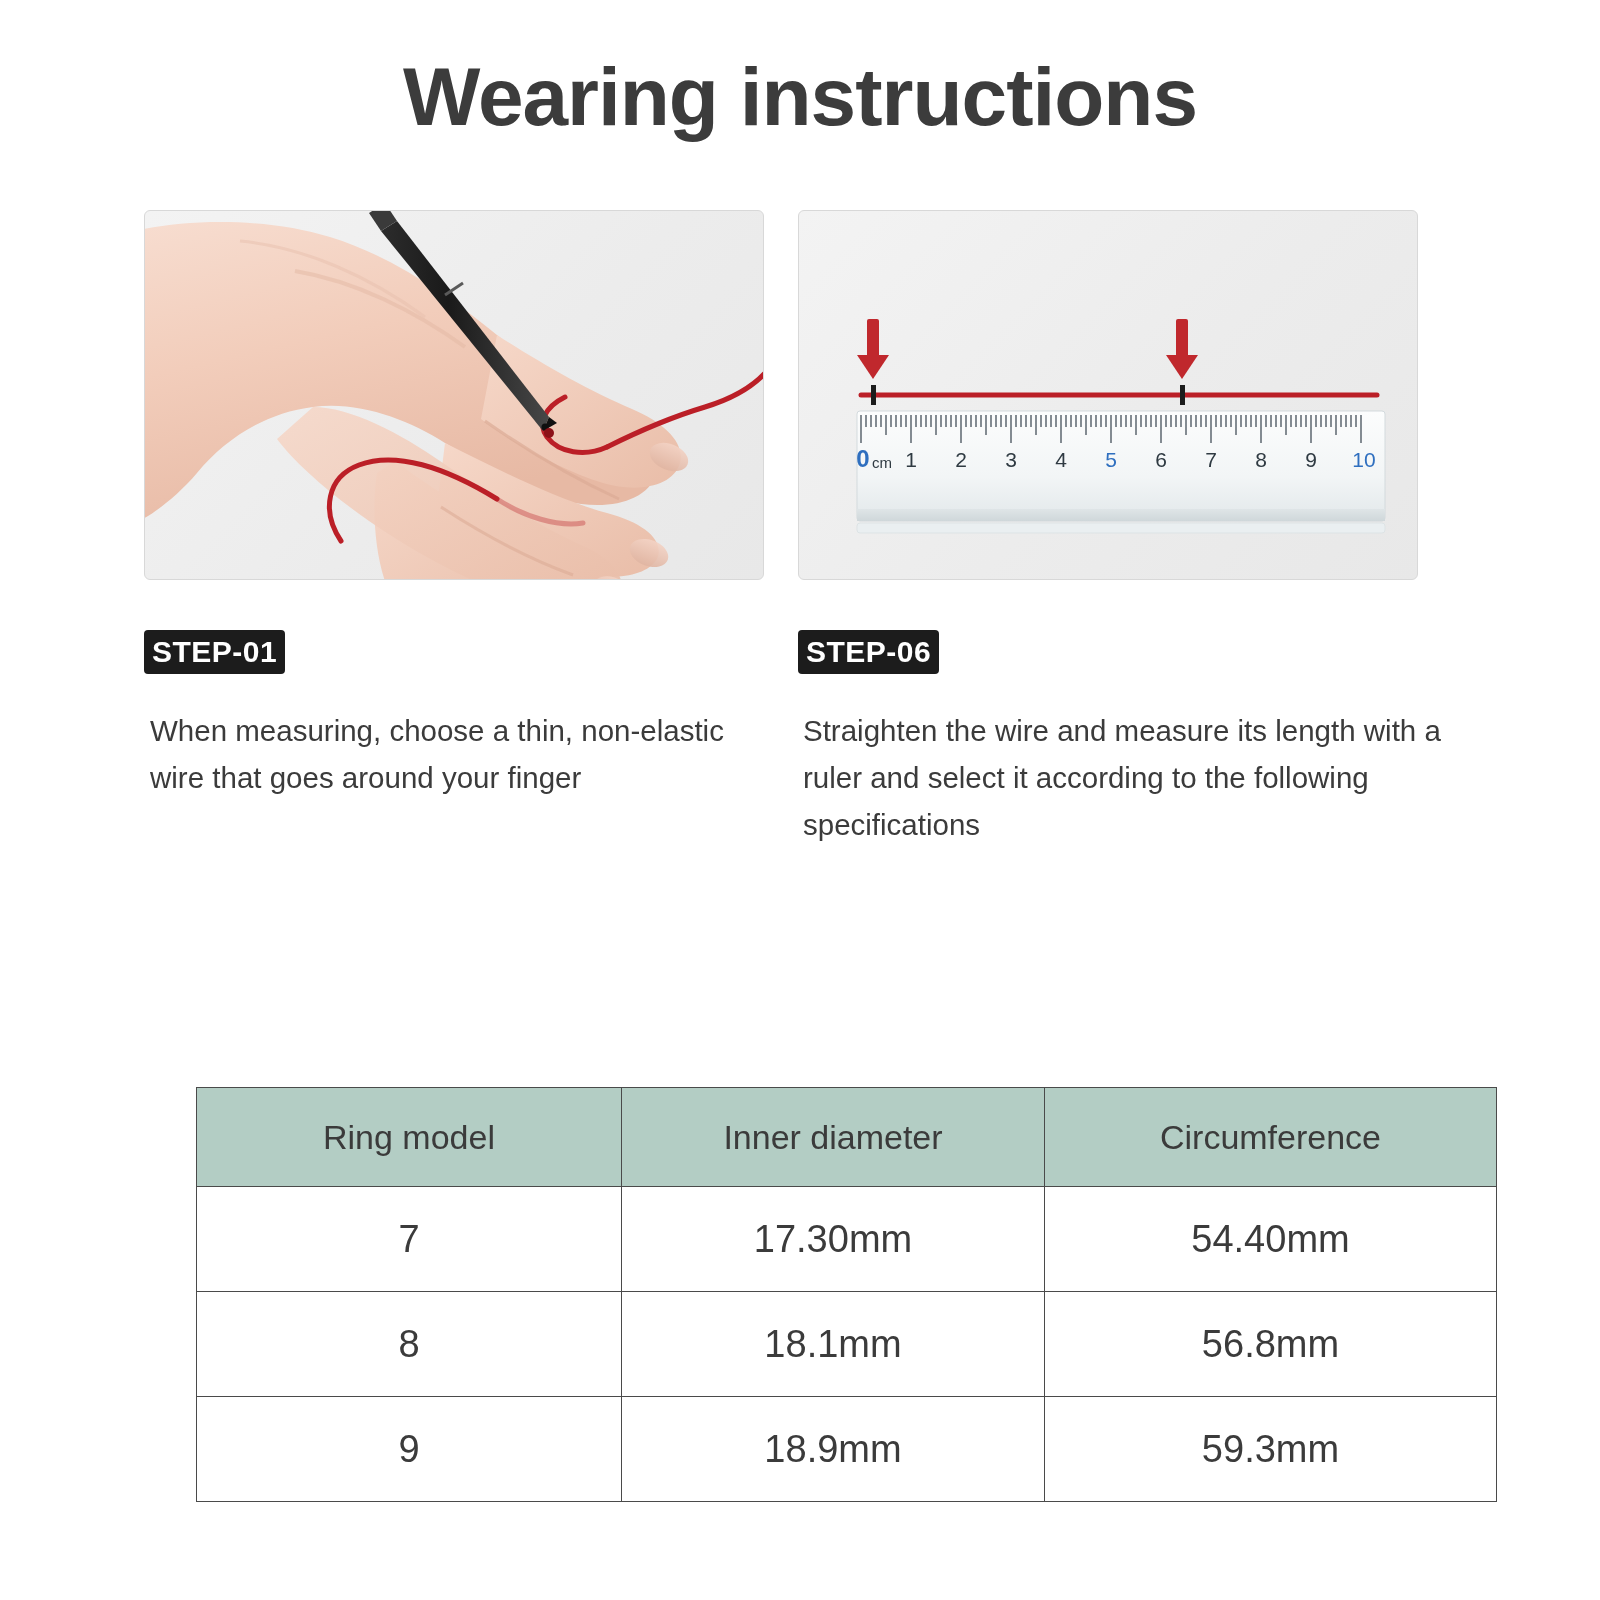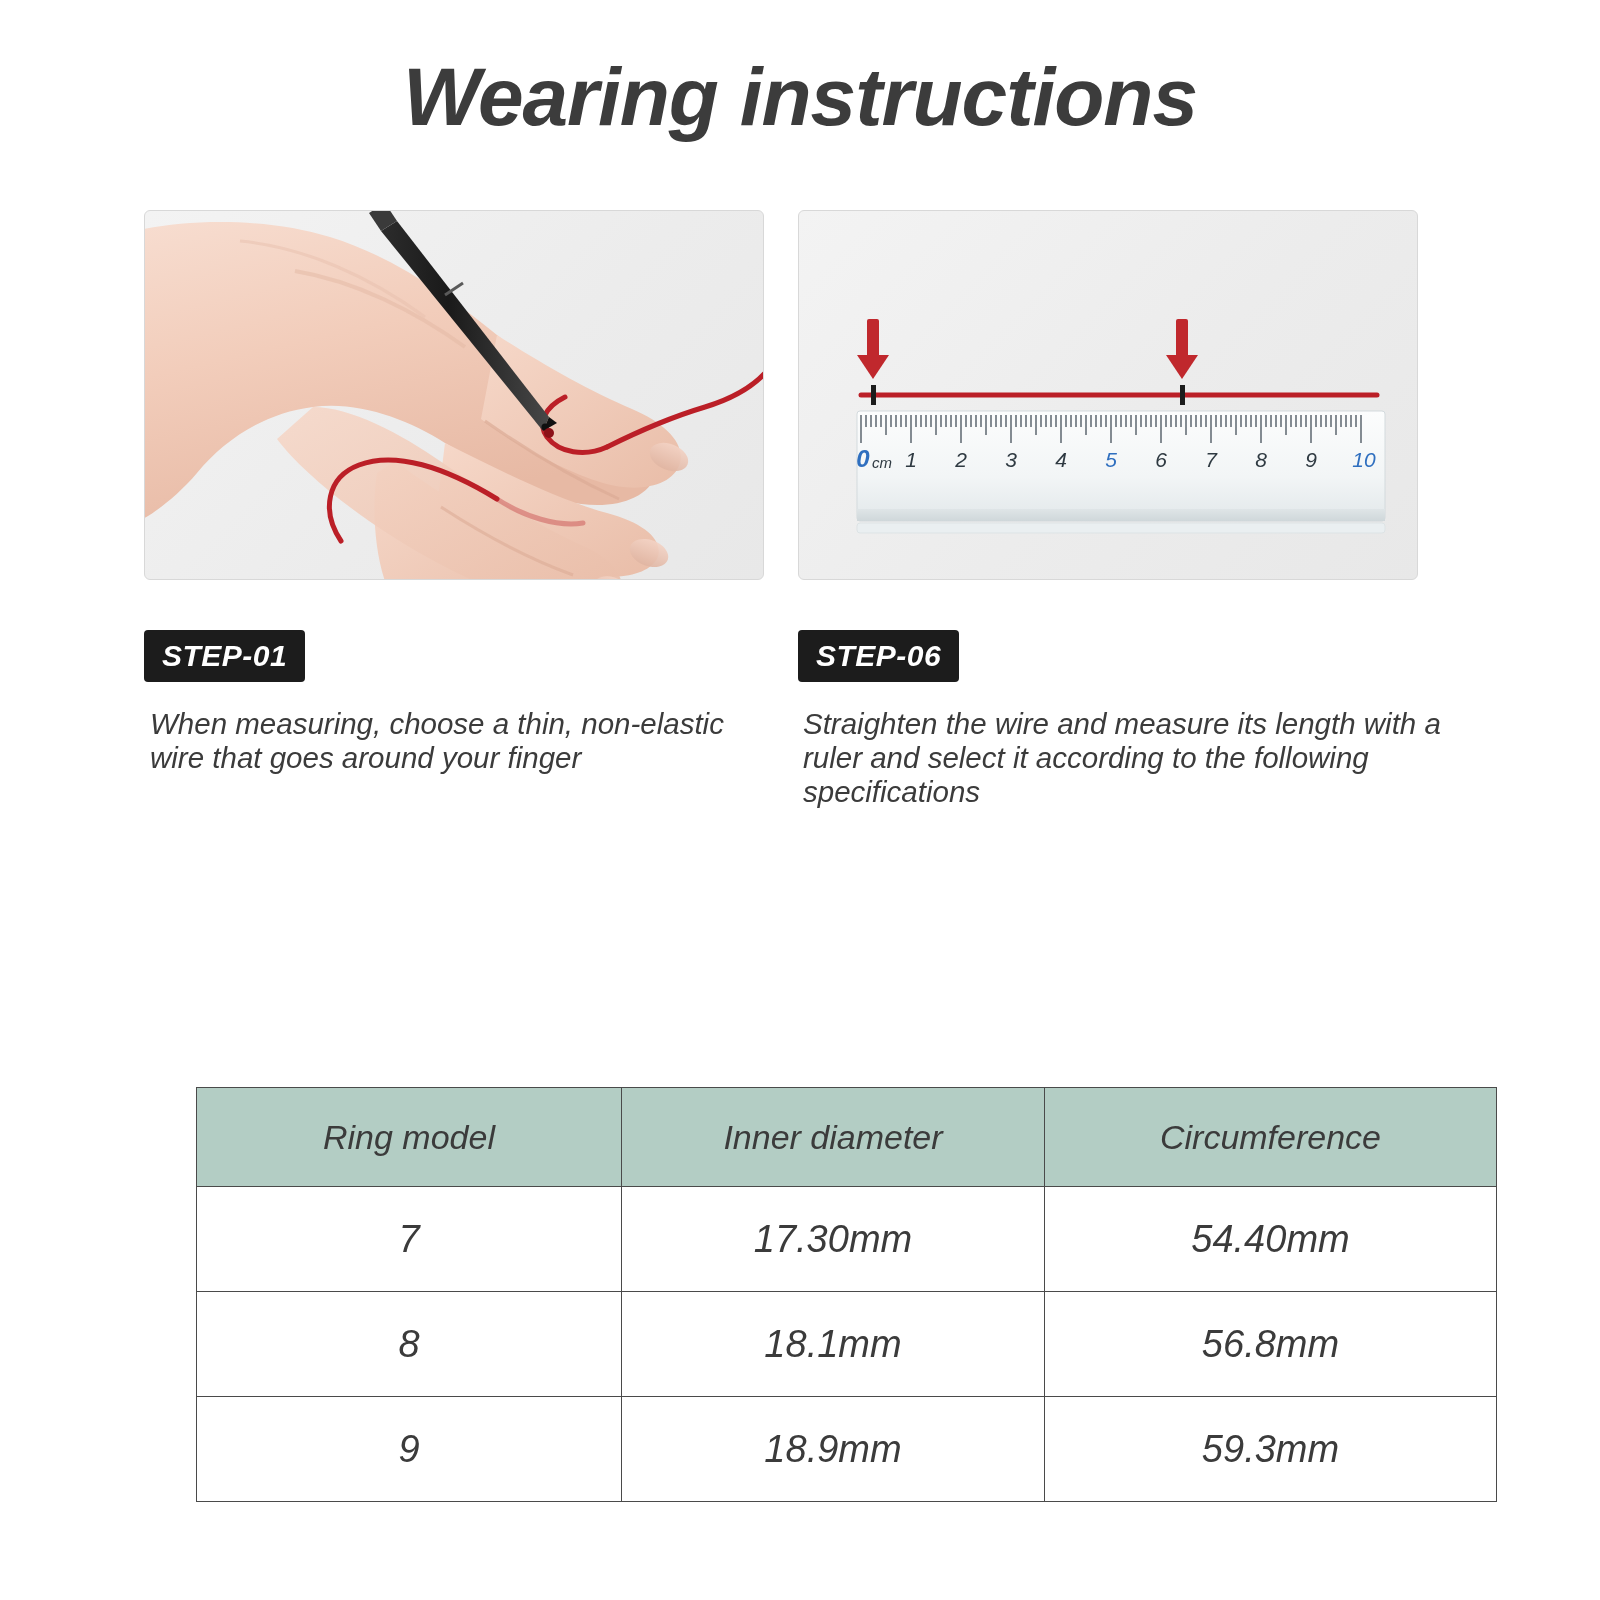--- a/index.html
+++ b/index.html
@@ -11,21 +11,20 @@
     height: 1600px;
     background: #ffffff;
     font-family: "Liberation Sans", sans-serif;
     color: #3a3a3a;
     overflow: hidden;
   }
   .page {
     position: relative;
     width: 1600px;
     height: 1600px;
-    font-style: italic;
   }
 
   
   .main-title {
     position: absolute;
     top: 50px;
     left: 0;
     width: 1600px;
     text-align: center;
     font-size: 82px;
@@ -54,40 +53,40 @@
     inset: 0;
   }
 
   
   .ruler-wrap { position: absolute; inset: 0; }
 
   
   .step-badge {
     position: absolute;
     top: 630px;
-    height: 52px;
+    height: 44px;
     background: #1c1c1c;
     color: #ffffff;
     font-size: 30px;
     font-weight: bold;
     border-radius: 4px;
     display: flex;
     align-items: center;
-    padding: 0 18px;
+    padding: 0 8px;
     letter-spacing: 0.5px;
   }
   .step-badge.left { left: 144px; }
   .step-badge.right { left: 798px; }
 
   .step-text {
     position: absolute;
     top: 707px;
     width: 580px;
     font-size: 29.5px;
-    line-height: 34px;
+    line-height: 47px;
     color: #3b3b3b;
   }
   .step-text.left { left: 150px; }
   .step-text.right { left: 803px; width: 680px; }
 
   
   .section-title {
     position: absolute;
     top: 963px;
     left: 0;

